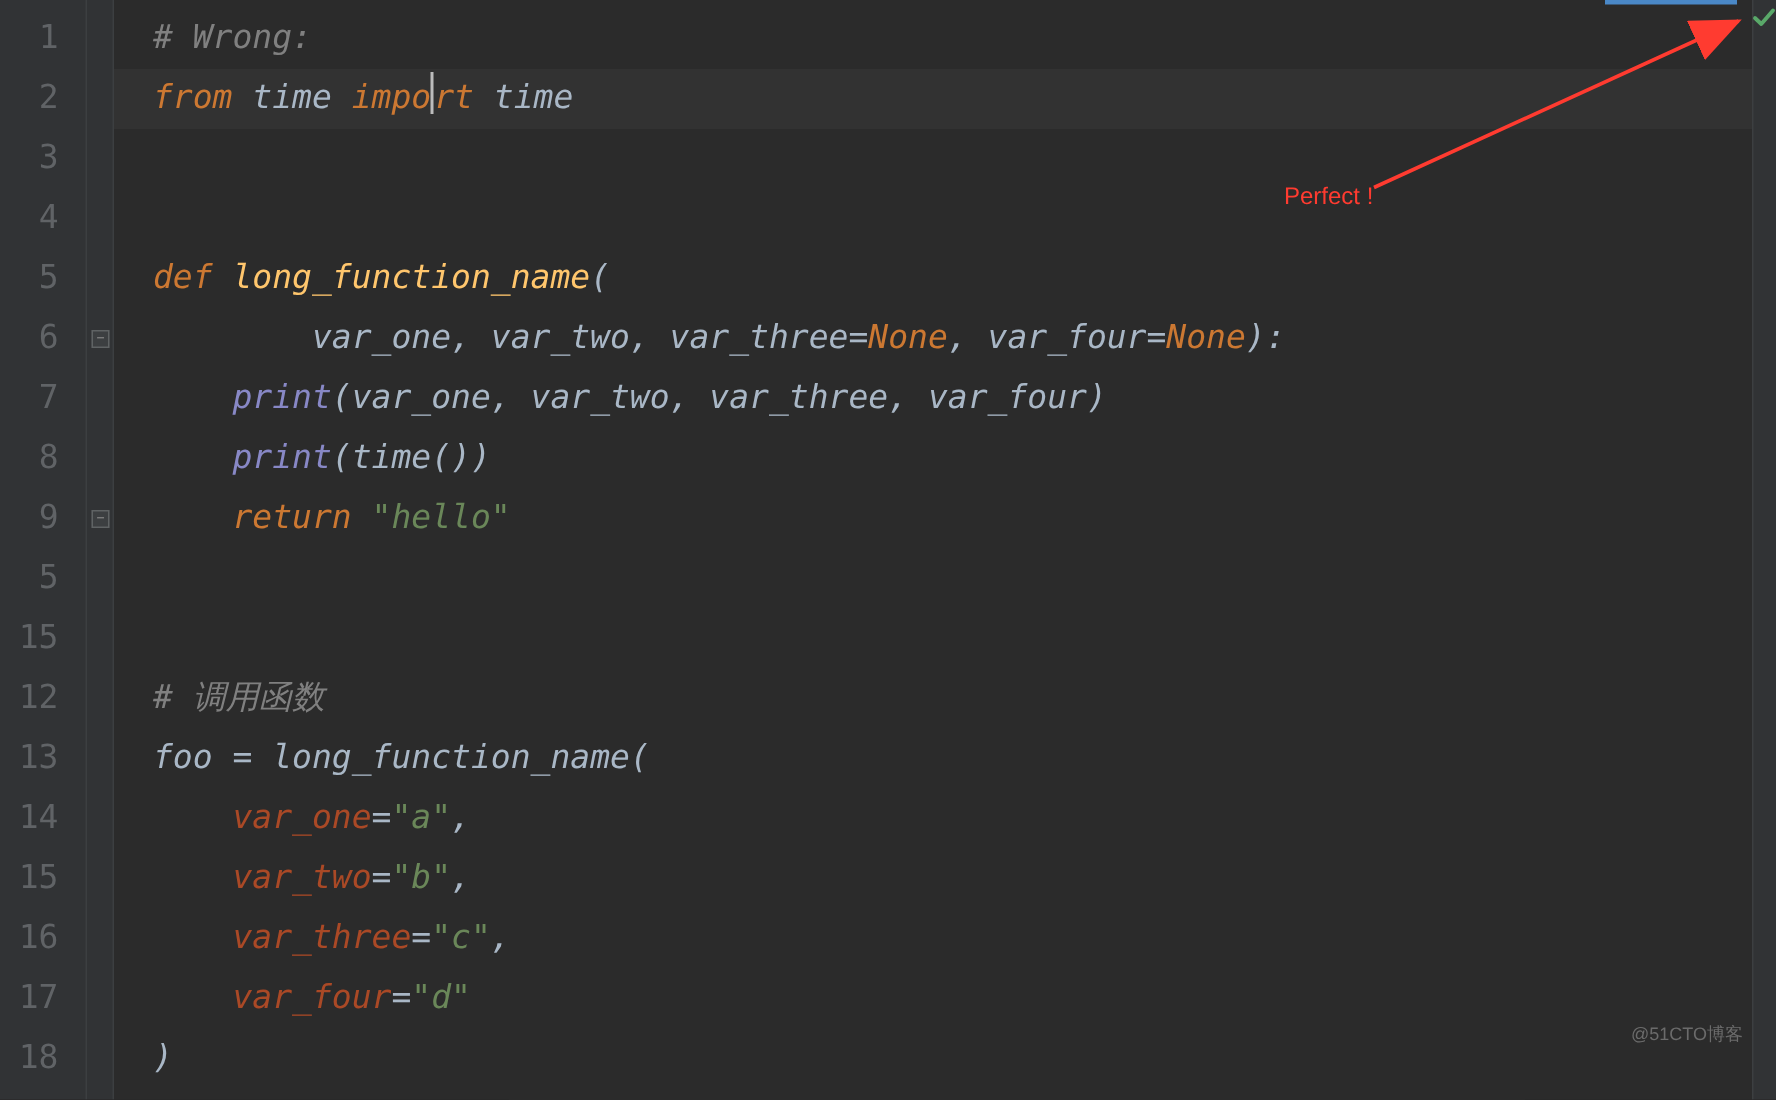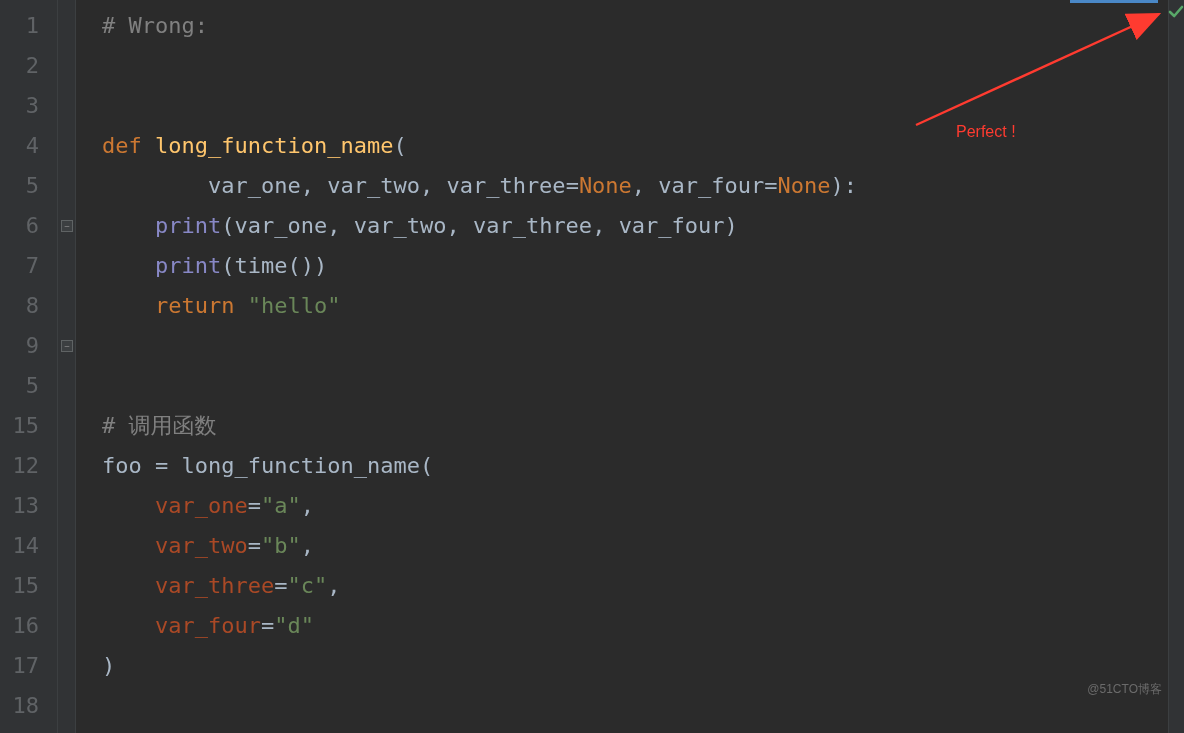--- a/index.html
+++ b/index.html
@@ -62,20 +62,21 @@
     margin: 0;
     font-family: inherit;
     font-size: inherit;
     line-height: inherit;
     white-space: pre;
   }
   .code-line {
     height: 40px;
     padding-left: 26px;
     position: relative;
+    font-style: italic;
   }
   .line-highlight {
     background: #323232;
   }
   
   .tok-cmt { color: #808080; }
   .tok-kw  { color: #cc7832; }
   .tok-fn  { color: #ffc66d; }
   .tok-str { color: #6a8759; }
   .tok-arg   { color: #aa4926; }
@@ -110,21 +111,21 @@
   .annot-arrow {
     position: absolute;
     top: 10px;
     left: 76px;
     pointer-events: none;
     z-index: 40;
   }
   .annot-text {
     position: absolute;
     top: 112px;
-    left: 956px;
+    left: 856px;
     color: #ff3b30;
     font-family: Arial, sans-serif;
     font-size: 16px;
     z-index: 41;
     pointer-events: none;
   }
 
   .tab-underline {
     position: absolute;
     top: 0;
@@ -173,20 +174,21 @@
       <div class="ln">18</div>
     </div>
 
   <div class="fold-strip" id="fold-strip">
       <div class="fold" style="top: 220px;">−</div>
       <div class="fold" style="top: 340px;">−</div>
     </div>
 
   <div class="code-area" id="code-area">
       <pre class="code-line"><span class="tok-cmt"># Wrong:</span></pre>
+      <pre class="code-line line-highlight"><span class="tok-kw">from</span><span class="tok-text"> </span><span class="tok-id">time</span><span class="tok-text"> </span><span class="tok-kw">impo</span><span class="cursor"></span><span class="tok-kw">rt</span><span class="tok-text"> </span><span class="tok-id">time</span></pre>
       <pre class="code-line"></pre>
       <pre class="code-line"></pre>
       <pre class="code-line"><span class="tok-kw">def</span><span class="tok-text"> </span><span class="tok-fn">long_function_name</span><span class="tok-op">(</span></pre>
       <pre class="code-line"><span class="tok-text">        </span><span class="tok-id">var_one</span><span class="tok-op">, </span><span class="tok-id">var_two</span><span class="tok-op">, </span><span class="tok-id">var_three</span><span class="tok-op">=</span><span class="tok-none">None</span><span class="tok-op">, </span><span class="tok-id">var_four</span><span class="tok-op">=</span><span class="tok-none">None</span><span class="tok-op">):</span></pre>
       <pre class="code-line"><span class="tok-text">    </span><span class="tok-builtin">print</span><span class="tok-op">(</span><span class="tok-id">var_one</span><span class="tok-op">, </span><span class="tok-id">var_two</span><span class="tok-op">, </span><span class="tok-id">var_three</span><span class="tok-op">, </span><span class="tok-id">var_four</span><span class="tok-op">)</span></pre>
       <pre class="code-line"><span class="tok-text">    </span><span class="tok-builtin">print</span><span class="tok-op">(</span><span class="tok-id">time</span><span class="tok-op">())</span></pre>
       <pre class="code-line"><span class="tok-text">    </span><span class="tok-kw">return</span><span class="tok-text"> </span><span class="tok-str">"hello"</span></pre>
       <pre class="code-line"></pre>
       <pre class="code-line"></pre>
       <pre class="code-line"><span class="tok-cmt"># 调用函数</span></pre>

